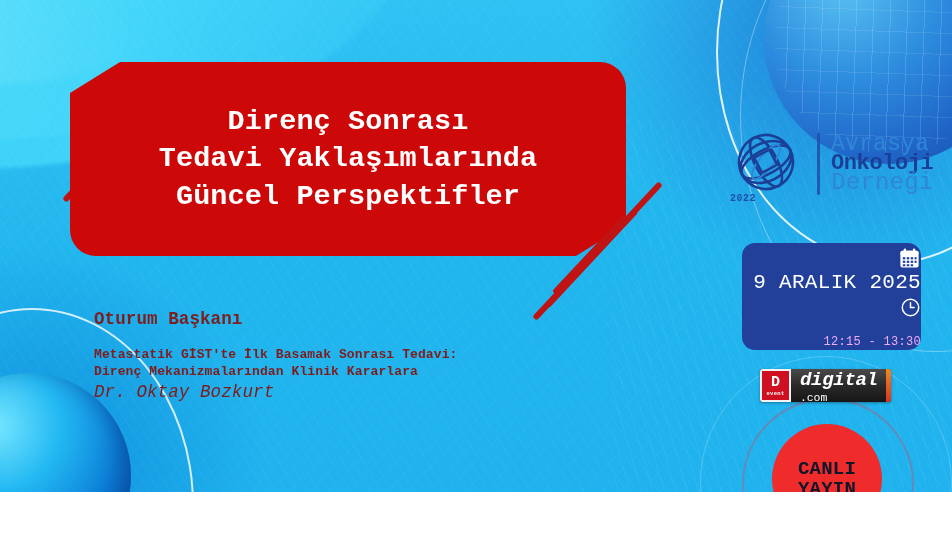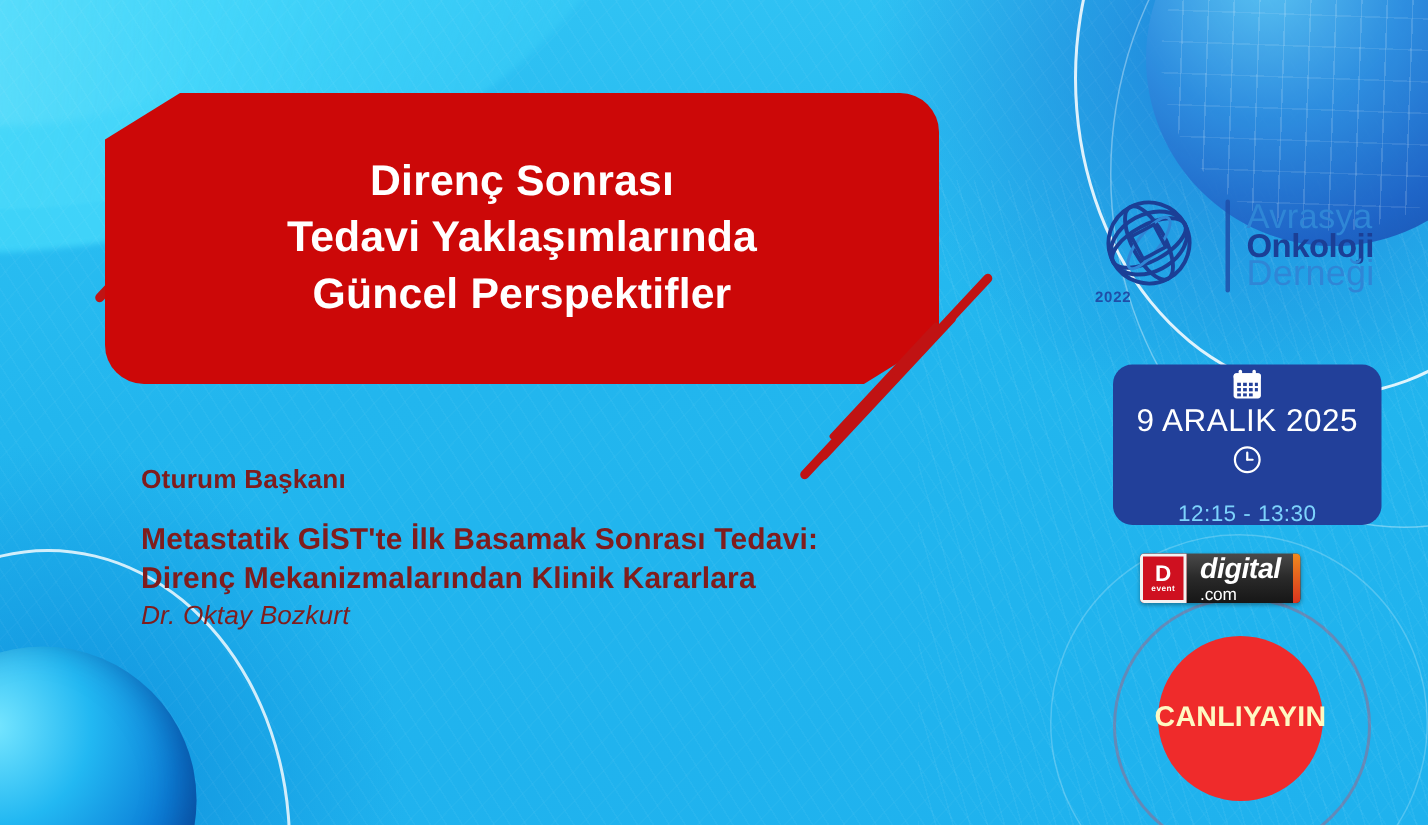--- a/index.html
+++ b/index.html
@@ -3,23 +3,23 @@
 <meta charset="utf-8">
 <style>
   html, body {
     margin: 0;
     padding: 0;
     background: #ffffff;
   }
   #poster {
     position: relative;
     width: 952px;
-    height: 550px;
+    height: 492px;
     overflow: hidden;
-    font-family: Liberation Sans, sans-serif;
+    font-family: Liberation Mono, monospace;
     background: #29bdf0;
   }
 
   
   .bg-base {
     position: absolute;
     inset: 0;
     background:
       radial-gradient(circle at 88% 6%, #1f7fd8 0%, rgba(31,127,216,0) 26%),
       radial-gradient(circle at 4% 96%, #0f8fdc 0%, rgba(15,143,220,0) 22%),
@@ -240,55 +240,55 @@
 
   
   .date-box {
     position: absolute;
     left: 742px; top: 243px;
     width: 179px; height: 105px;
     background: #22409a;
     border-radius: 13px;
     display: flex;
     flex-direction: column;
-    align-items: center;
+    align-items: flex-end;
     justify-content: center;
     padding-top: 2px;
   }
   .date-box .ico { line-height: 0; margin-bottom: 1px; }
   .date-line {
     color: #ffffff;
     font-size: 21px;
     letter-spacing: .3px;
     margin-bottom: 3px;
   }
   .time-line {
-    color: #7dd3fc;
-    font-size: 15px;
+    color: #f0abfc;
+    font-size: 12px;
     letter-spacing: .3px;
     margin-top: 16px;
   }
 
   
   .speakers {
     position: absolute;
     left: 94px; top: 308px;
     width: 660px;
     color: #7f1d1d;
   }
   .spk-group { margin-bottom: 17px; }
   .spk-group:last-child { margin-bottom: 0; }
   .spk-role {
     font-size: 17.5px;
     font-weight: bold;
     line-height: 1.28;
     letter-spacing: .1px;
   }
   .spk-topic {
-    font-size: 20px;
+    font-size: 13px;
     font-weight: bold;
     line-height: 1.30;
     letter-spacing: .1px;
   }
   .spk-name {
     font-size: 17.5px;
     font-style: italic;
     font-weight: normal;
     line-height: 1.30;
     letter-spacing: .1px;
@@ -357,24 +357,24 @@
   }
 
   
   .live-badge {
     position: absolute;
     left: 772px; top: 424px;
     width: 110px; height: 110px;
     border-radius: 50%;
     background: #ef2b2b;
     display: flex;
-    flex-direction: row;
+    flex-direction: column;
     align-items: center;
     justify-content: center;
-    color: #fef9c3;
+    color: #0f172a;
     font-weight: bold;
     font-size: 19px;
     line-height: 1.06;
     letter-spacing: .2px;
   }
 </style>
 </head>
 <body>
 
 <div id="poster">

